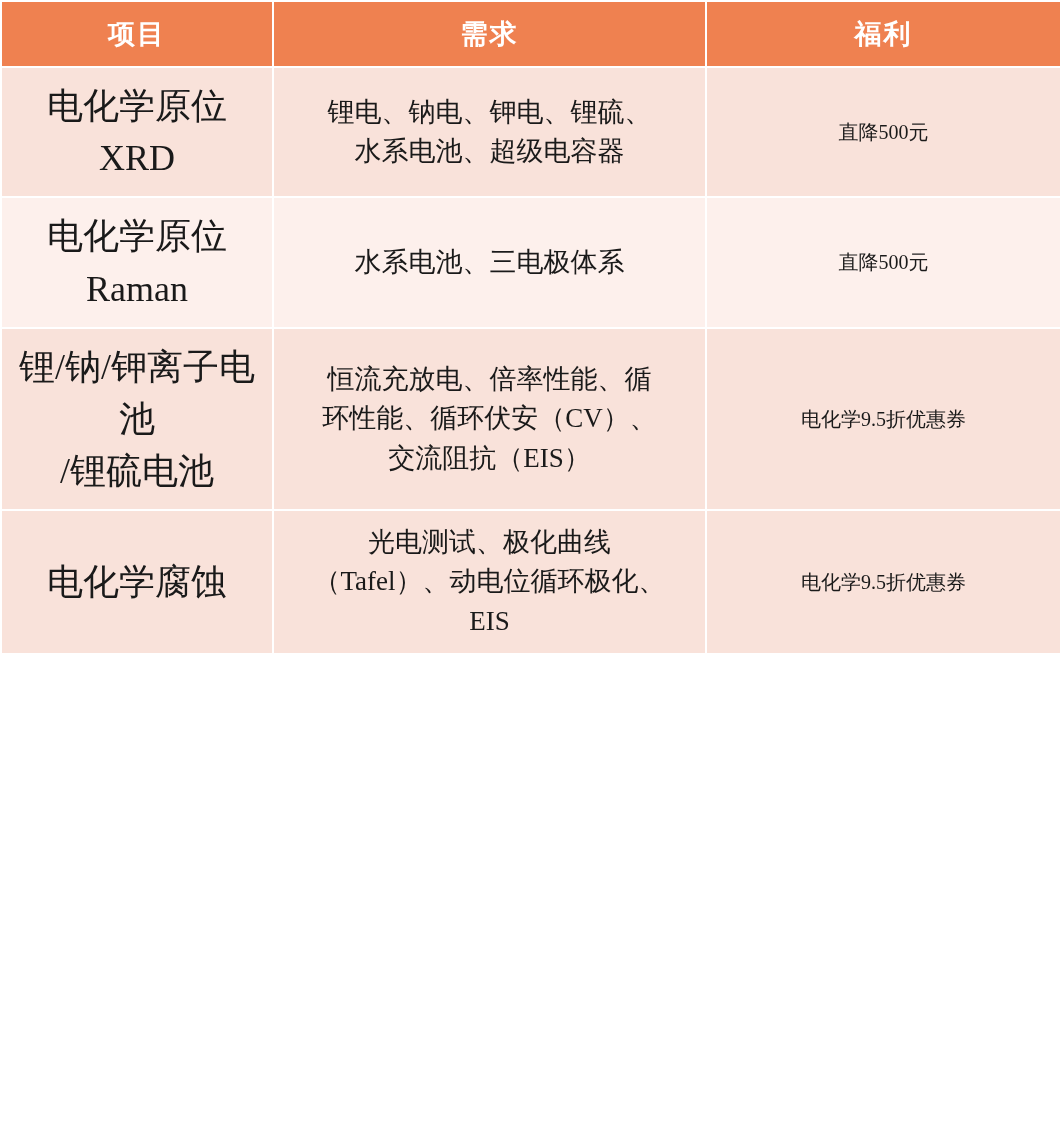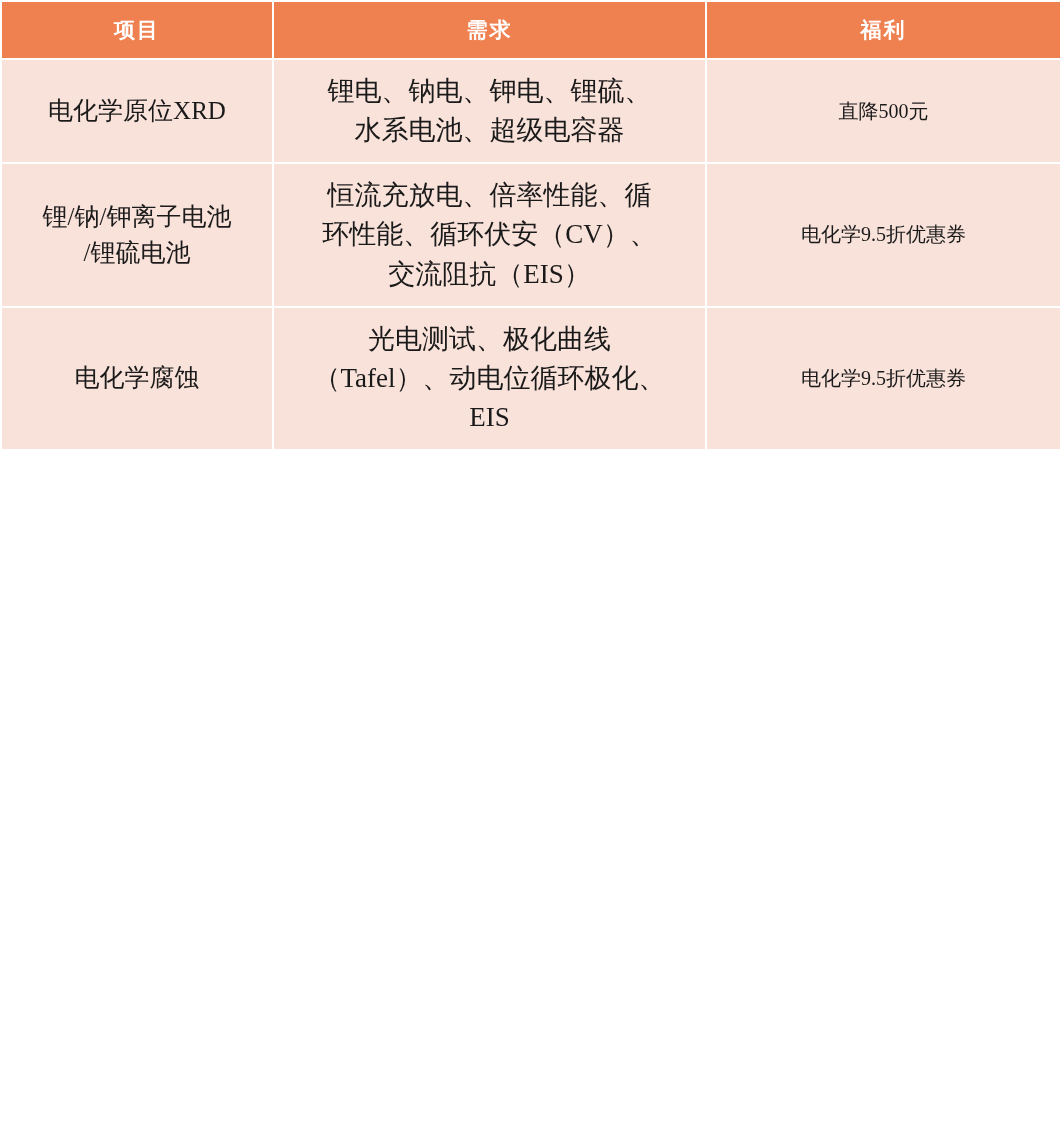--- a/index.html
+++ b/index.html
@@ -19,39 +19,39 @@
     border-collapse: collapse;
     table-layout: fixed;
   }
   table.offer-table col.col-item { width: 272px; }
   table.offer-table col.col-need { width: 433px; }
   table.offer-table col.col-benefit { width: 355px; }
 
   thead th {
     background: #ef8150;
     color: #ffffff;
-    font-size: 21px;
+    font-size: 27px;
     font-weight: bold;
     text-align: center;
     padding: 14px 6px;
     border: 2px solid #ffffff;
     letter-spacing: 2px;
   }
   tbody td {
     border: 2px solid #ffffff;
     text-align: center;
     vertical-align: middle;
     padding: 12px 10px;
     line-height: 1.45;
   }
   tbody tr.shade-a td { background: #f9e2da; }
   tbody tr.shade-b td { background: #fdf0ec; }
 
   td.cell-item {
-    font-size: 25px;
+    font-size: 36px;
   }
   td.cell-need {
     font-size: 27px;
   }
   td.cell-benefit {
     font-size: 20px;
     margin-left: 8px;
   }
   .line { display: block; }
 </style>
@@ -73,20 +73,28 @@
   </thead>
   <tbody>
     <tr class="shade-a">
       <td class="cell-item">电化学原位XRD</td>
       <td class="cell-need">
           <span class="line">锂电、钠电、钾电、锂硫、</span>
           <span class="line">水系电池、超级电容器</span>
         </td>
       <td class="cell-benefit">直降500元</td>
     </tr>
+    <tr class="shade-b">
+      <td class="cell-item">
+          <span class="line">电化学原位</span>
+          <span class="line">Raman</span>
+        </td>
+      <td class="cell-need">水系电池、三电极体系</td>
+      <td class="cell-benefit">直降500元</td>
+    </tr>
     <tr class="shade-a">
       <td class="cell-item">
           <span class="line">锂/钠/钾离子电池</span>
           <span class="line">/锂硫电池</span>
         </td>
       <td class="cell-need">
           <span class="line">恒流充放电、倍率性能、循</span>
           <span class="line">环性能、循环伏安（CV）、</span>
           <span class="line">交流阻抗（EIS）</span>
         </td>

